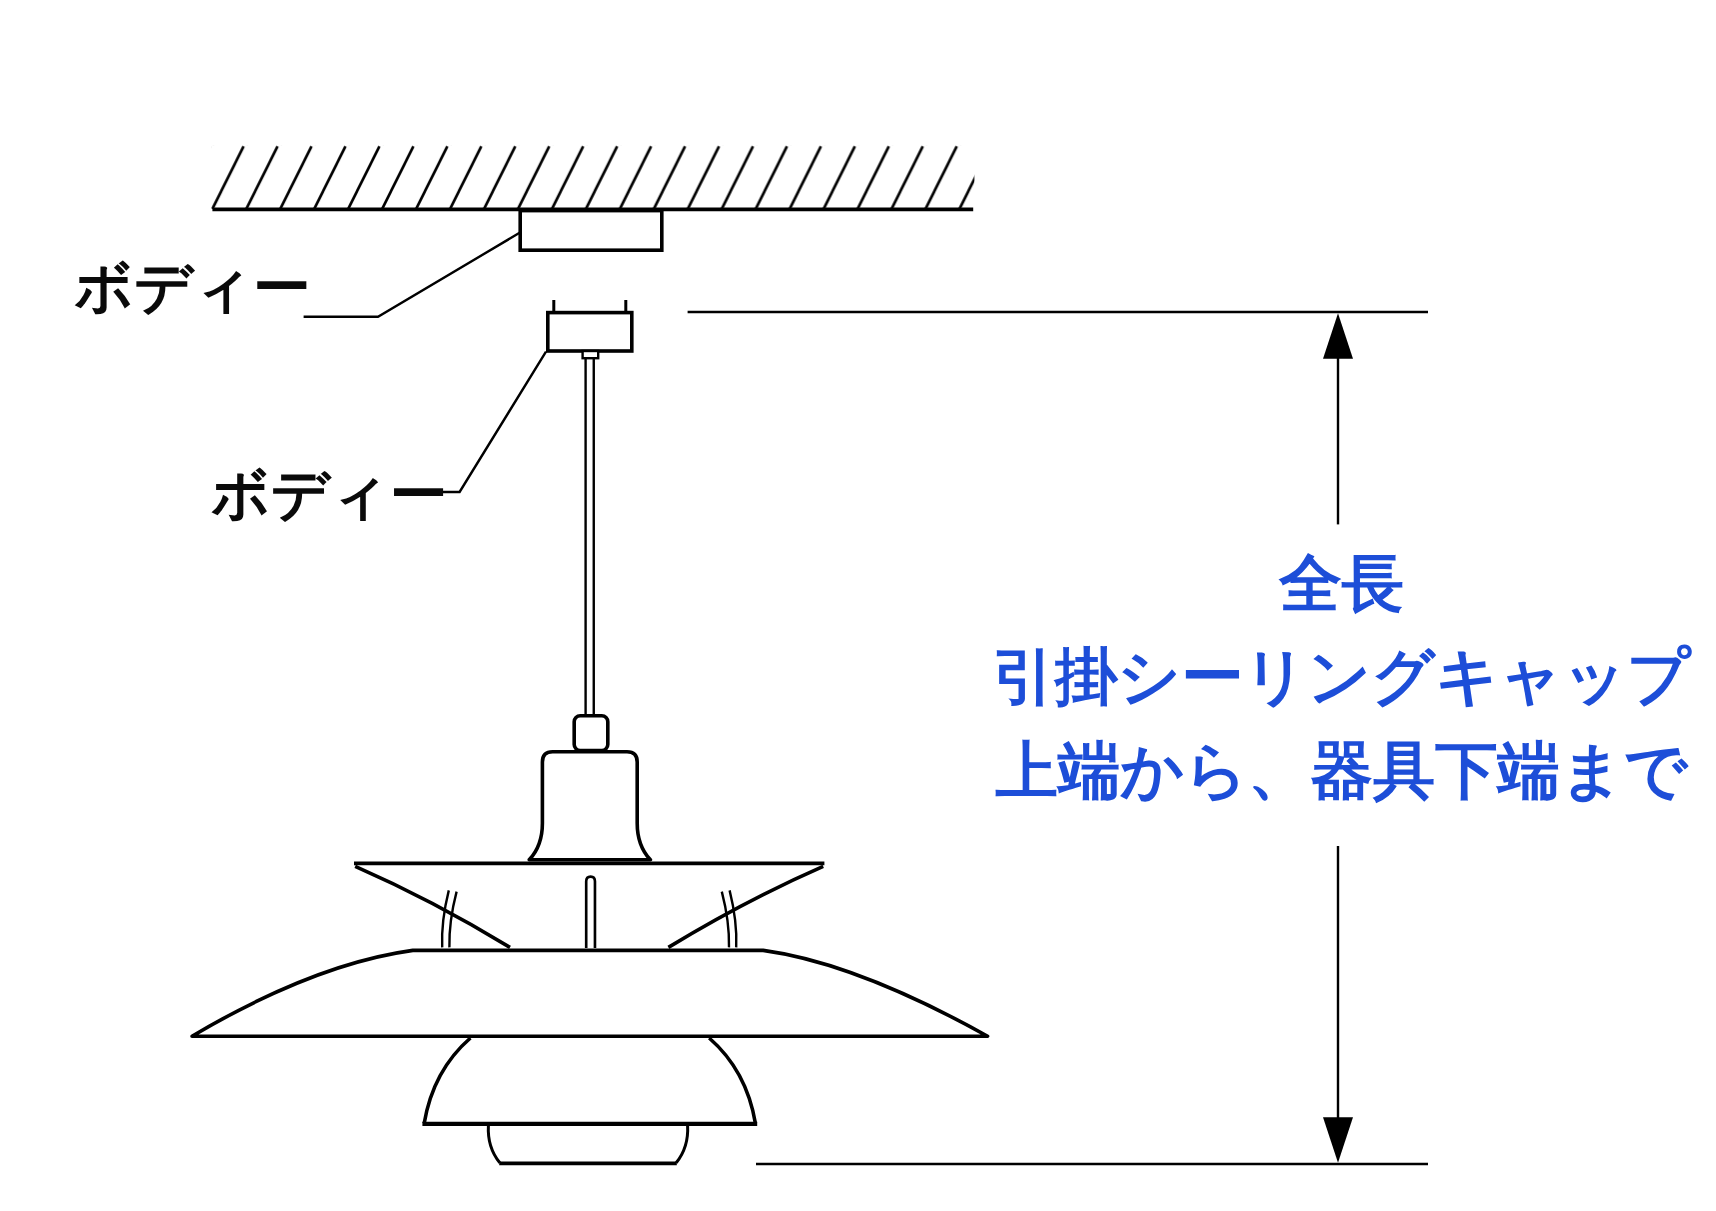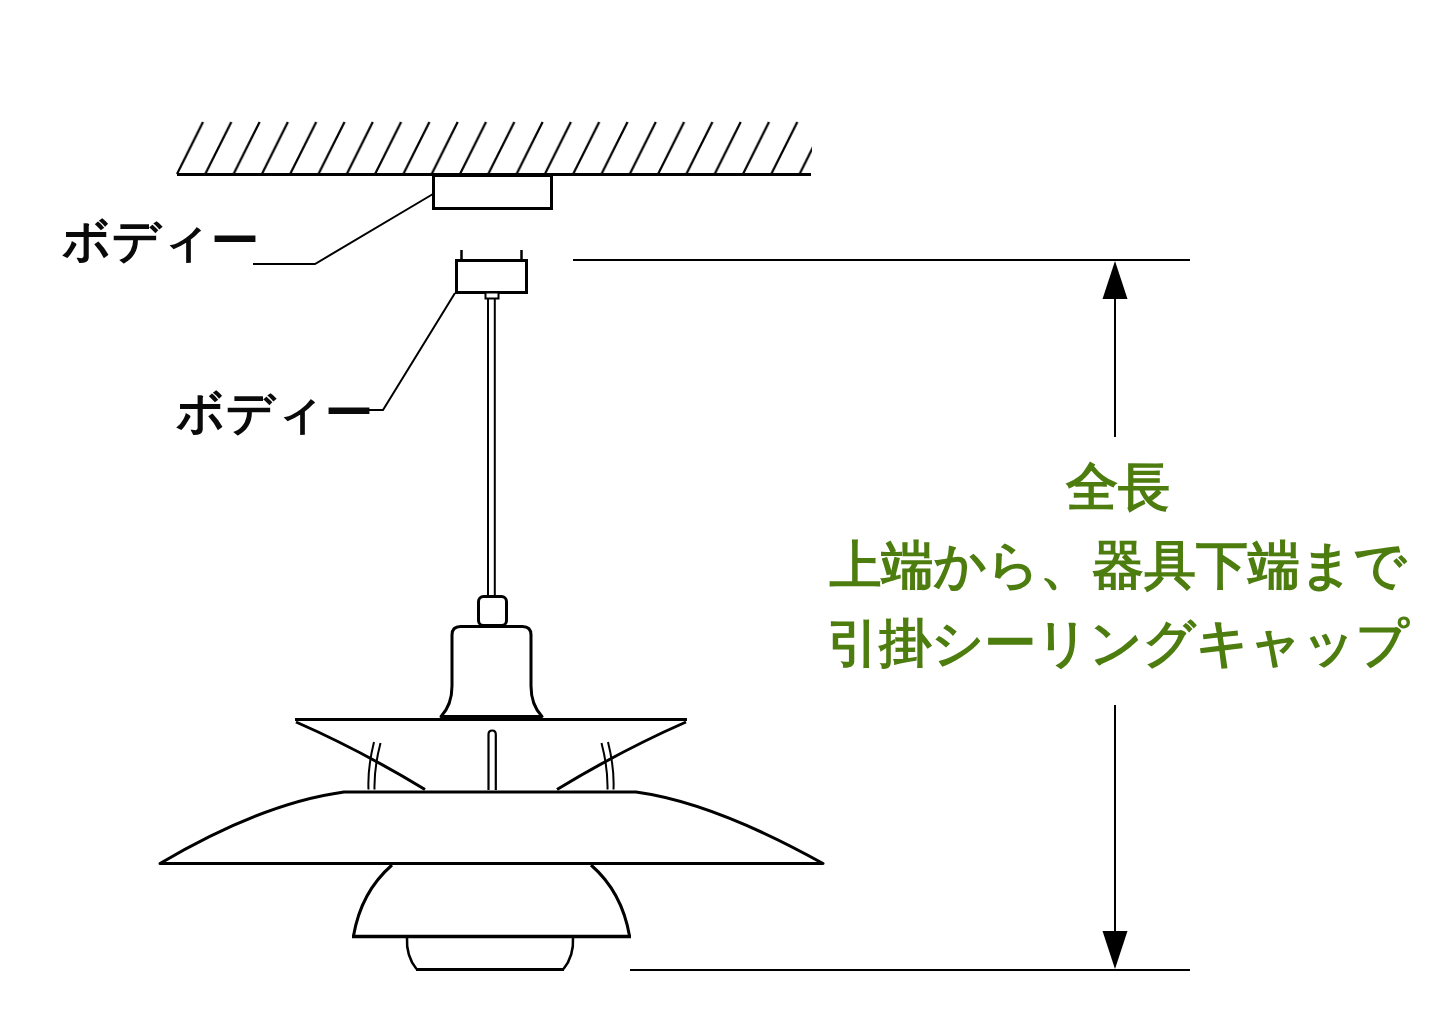--- a/index.html
+++ b/index.html
@@ -20,21 +20,21 @@
     white-space:nowrap;
     letter-spacing:0.5px;
   }
   .lbl-body{left:62px;top:166px;font-size:48px;line-height:53px;}
   .lbl-cap{left:176px;top:338px;font-size:48px;line-height:52px;}
   .dim-text{
     position:absolute;
     left:818px;top:400px;width:600px;
     text-align:center;
     font-size:52px;line-height:78px;font-weight:600;
-    color:#4d7c0f;
+    color:#1d4ed8;
   }
   .dim-text .l1{font-size:52px;}
 </style>
 </head>
 <body>
 
 <div class="stage">
 
   <svg width="1430" height="1009" viewBox="0 0 1430 1009">
     <defs>
@@ -103,17 +103,17 @@
   </svg>
 
   <div class="lbl lbl-body">
     <div>ボディー</div>
   </div>
 
   <div class="lbl lbl-cap">ボディー</div>
 
   <div class="dim-text">
     <div class="l1">全長</div>
+    <div>引掛シーリングキャップ</div>
     <div>上端から、器具下端まで</div>
-    <div>引掛シーリングキャップ</div>
   </div>
 
 </div>
 
 </body></html>

